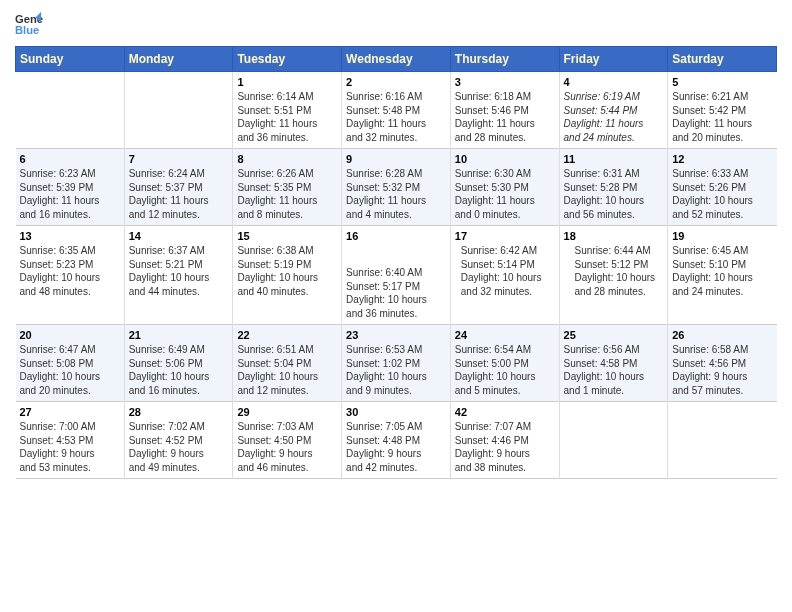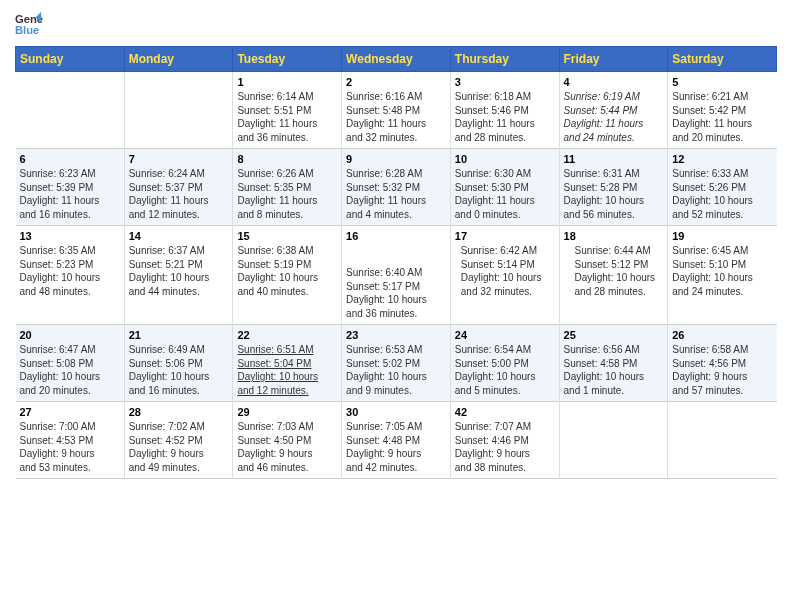--- a/index.html
+++ b/index.html
@@ -41,21 +41,21 @@
       font-size: 14px;
       color: #555;
     }
     table {
       width: 100%;
       border-collapse: collapse;
       font-size: 10px;
     }
     thead tr th {
       background: #3a6bc4;
-      color: #fde047;
+      color: #fef9c3;
       padding: 5px 4px;
       text-align: left;
       font-size: 12px;
       font-weight: bold;
       border: 1px solid #2a5ab4;
     }
     tbody tr {
       border-bottom: 1px solid #ccc;
     }
     tbody tr:nth-child(odd) {
@@ -268,29 +268,29 @@
           </td>
           <td>
             <span class="day-num">21</span>
             <div class="day-info" style="white-space: pre-line;">Sunrise: 6:49 AM
 Sunset: 5:06 PM
 Daylight: 10 hours
 and 16 minutes.</div>
           </td>
           <td>
             <span class="day-num">22</span>
-            <div class="day-info" style="white-space: pre-line; text-decoration: underline;">Sunrise: 6:51 AM
+            <div class="day-info" style="white-space: pre-line;">Sunrise: 6:51 AM
 Sunset: 5:04 PM
 Daylight: 10 hours
 and 12 minutes.</div>
           </td>
           <td>
             <span class="day-num">23</span>
             <div class="day-info" style="white-space: pre-line;">Sunrise: 6:53 AM
-Sunset: 5:02 PM
+Sunset: 1:02 PM
 Daylight: 10 hours
 and 9 minutes.</div>
           </td>
           <td>
             <span class="day-num">24</span>
             <div class="day-info" style="white-space: pre-line;">Sunrise: 6:54 AM
 Sunset: 5:00 PM
 Daylight: 10 hours
 and 5 minutes.</div>
           </td>

